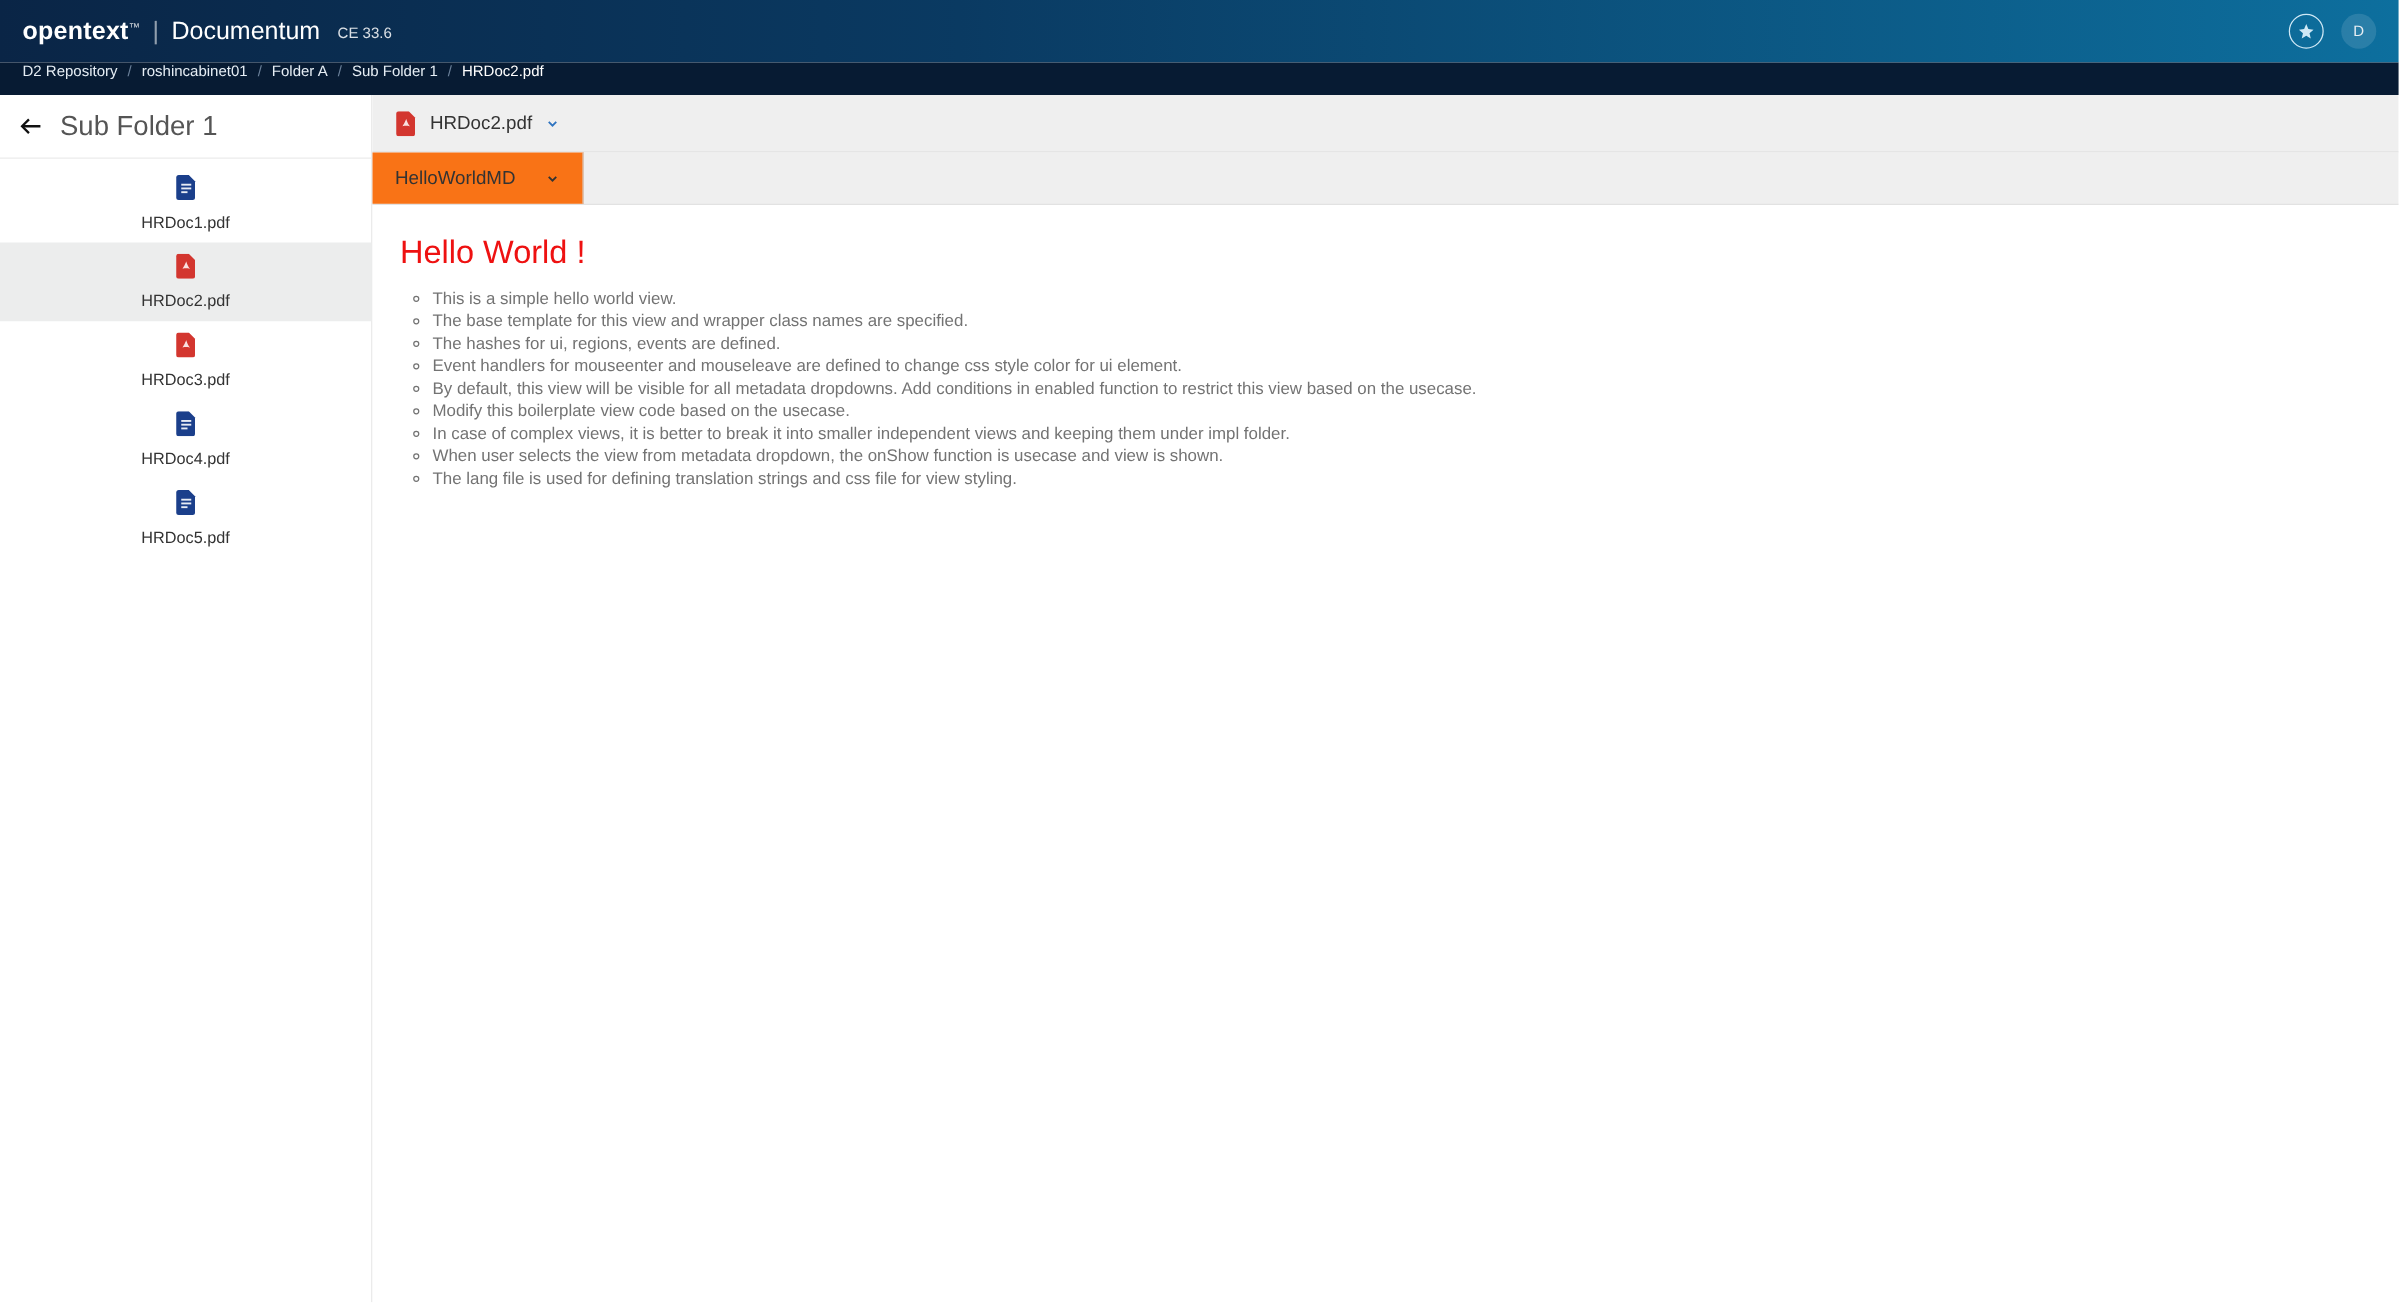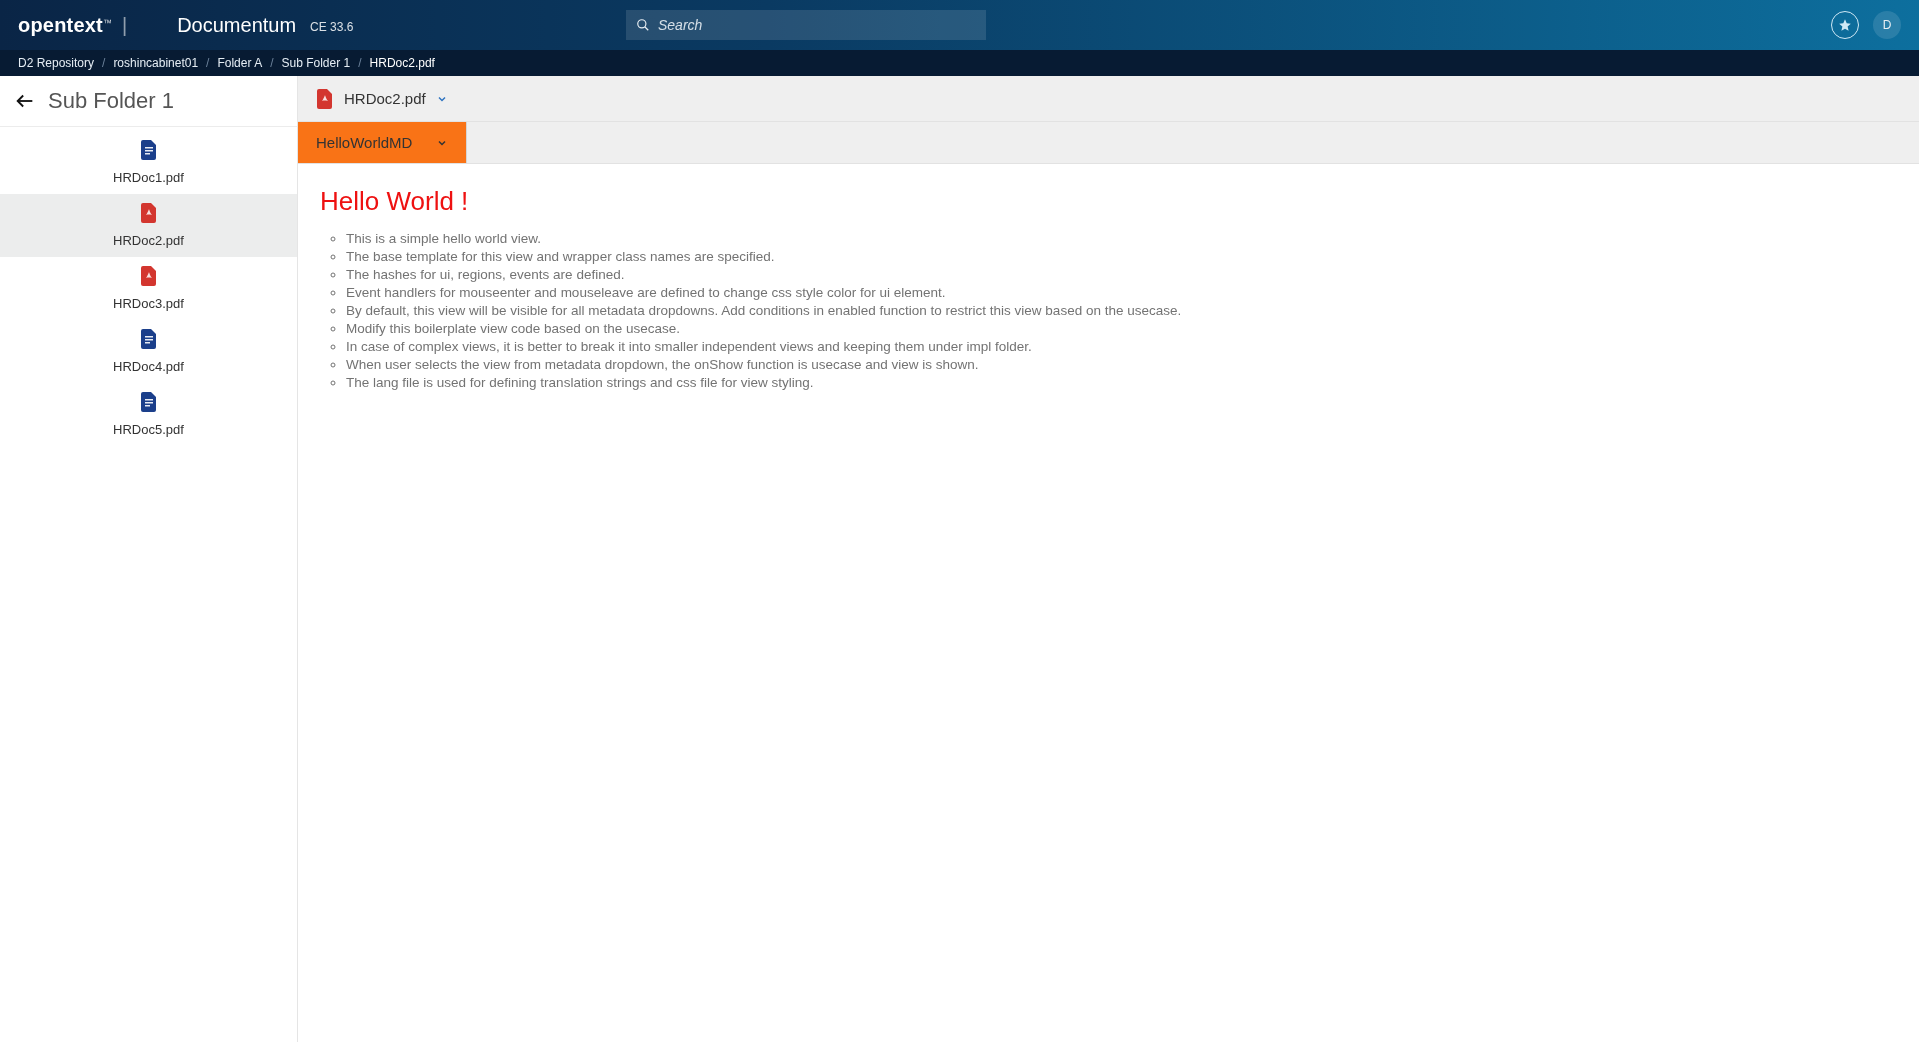--- a/index.html
+++ b/index.html
@@ -4,32 +4,32 @@
 <style>
   * { box-sizing: border-box; margin: 0; padding: 0; }
   html, body { width: 100%; height: 100%; font-family: -apple-system, BlinkMacSystemFont, "Segoe UI", Arial, sans-serif; font-size: 14px; color: #333; }
   body { display: flex; flex-direction: column; }
 
   
   .topbar { height: 50px; background: linear-gradient(90deg, #0a2546 0%, #0a3a62 40%, #0d6f9e 100%); display: flex; align-items: center; padding: 0 18px; color: #fff; }
   .brand { display: flex; align-items: baseline; gap: 8px; }
   .brand-ot { font-weight: 800; letter-spacing: 0.2px; font-size: 20px; }
   .brand-sep { color: rgba(255,255,255,.55); font-size: 20px; font-weight: 300; margin: 0 2px; }
-  .brand-prod { font-size: 20px; font-weight: 400; margin-left: 40px; }
+  .brand-prod { font-size: 20px; font-weight: 400; }
   .brand-ver { font-size: 12px; opacity: .85; margin-left: 6px; position: relative; top: -1px; }
   .search-wrap { margin-left: auto; margin-right: auto; width: 360px; position: relative; left: -100px; }
   .search-box { display: flex; align-items: center; gap: 8px; background: rgba(255,255,255,0.12); height: 30px; padding: 0 10px; color: #e8eef3; font-style: italic; font-size: 14px; border: none; width: 100%; }
   .search-box input { background: transparent; border: none; outline: none; color: #fff; font-style: italic; font-size: 14px; width: 100%; }
   .search-box input::placeholder { color: #e8eef3; opacity: .9; }
   .top-right { margin-left: auto; display: flex; align-items: center; gap: 14px; }
   .star-btn { width: 28px; height: 28px; border: 1.5px solid #cfe8f5; border-radius: 50%; display: flex; align-items: center; justify-content: center; color: #cfe8f5; cursor: pointer; }
   .avatar { width: 28px; height: 28px; border-radius: 50%; background: rgba(255,255,255,0.12); display: flex; align-items: center; justify-content: center; font-size: 12px; color: #e8eef3; }
 
   
-  .crumbbar { height: 26px; background: #071b33; color: #e6eef5; display: flex; align-items: center; padding: 0 18px; font-size: 12px; gap: 8px; }
+  .crumbbar { height: 26px; background: #071b33; color: #e6eef5; display: flex; align-items: flex-start; padding: 0 18px; font-size: 12px; gap: 8px; }
   .crumb { cursor: pointer; }
   .crumb-sep { color: #6b819a; }
   .crumb.current { color: #fff; }
 
   
   .main { flex: 1; display: flex; overflow: hidden; }
   .sidebar { width: 298px; border-right: 1px solid #e5e5e5; background: #fff; display: flex; flex-direction: column; }
   .side-head { display: flex; align-items: center; gap: 12px; padding: 12px 14px; border-bottom: 1px solid #ececec; }
   .side-head .title { font-size: 22px; color: #555; font-weight: 400; }
   .side-head .back { width: 22px; height: 22px; display: flex; align-items: center; justify-content: center; cursor: pointer; color: #333; }
@@ -53,31 +53,20 @@
 </style>
 </head>
 <body>
 
 <div class="topbar">
   <div class="brand">
     <span><span class="brand-ot">opentext</span><sup style="font-size:9px;opacity:.8;">™</sup></span>
     <span class="brand-sep">|</span>
     <span class="brand-prod">Documentum</span>
     <span class="brand-ver">CE 33.6</span>
-  </div>
-  <div class="search-wrap">
-    <div class="search-box">
-      <span>
-        <svg width="14" height="14" viewBox="0 0 24 24" fill="none" stroke="#e8eef3" stroke-width="2">
-            <circle cx="10" cy="10" r="7"></circle>
-            <line x1="21" y1="21" x2="15" y2="15"></line>
-          </svg>
-      </span>
-      <input type="text" placeholder="Search" style="">
-    </div>
   </div>
   <div class="top-right">
     <div class="star-btn">
       <span>
         <svg width="14" height="14" viewBox="0 0 24 24" fill="#cfe8f5">
             <path d="M12 2l2.9 6.9L22 10l-5.5 4.7L18.2 22 12 18.3 5.8 22l1.7-7.3L2 10l7.1-1.1z"></path>
           </svg>
       </span>
     </div>
     <div class="avatar">

